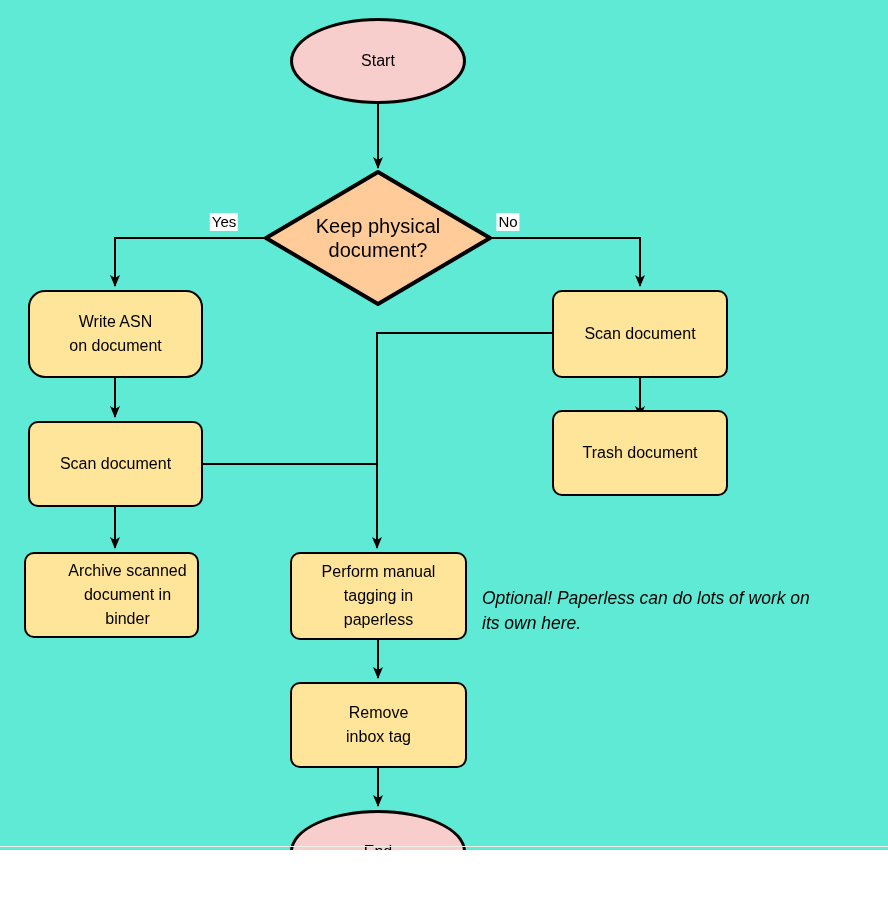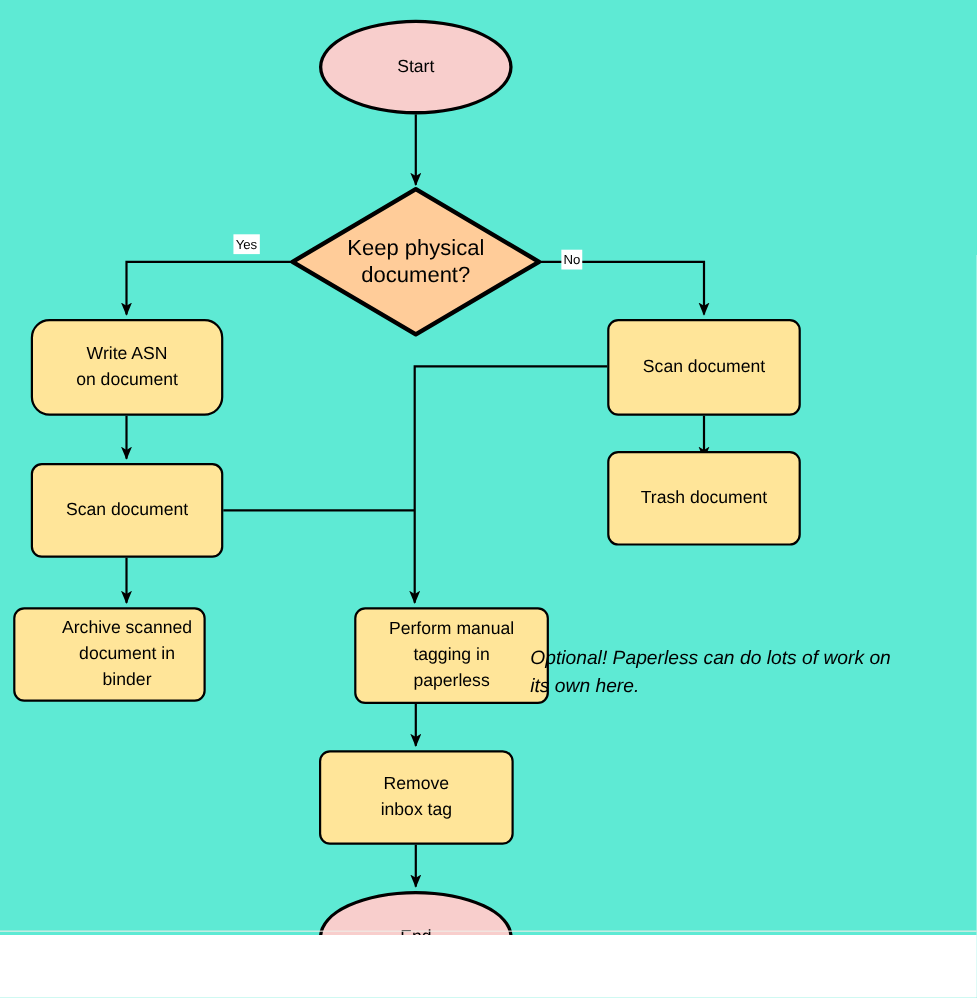--- a/index.html
+++ b/index.html
@@ -50,21 +50,21 @@
     align-items: center;
     justify-content: center;
     text-align: center;
     font-size: 20px;
     line-height: 24px;
     white-space: pre-line;
   }
   .edge-label {
     position: absolute;
     transform: translate(-50%, -50%);
-    font-size: 12px;
+    font-size: 15px;
     line-height: 18px;
     background: #ffffff;
     padding: 0 2px;
   }
   .annotation {
     position: absolute;
     font-size: 17.5px;
     line-height: 25px;
     font-style: italic;
     white-space: pre-line;
@@ -114,46 +114,46 @@
   </svg>
 
   <div class="node terminator" style="left:290px; top:18px; width:176px; height:86px;">
     <span>Start</span>
   </div>
 
   <div class="decision-label" style="left:266px; top:172px; width:224px; height:132px;">Keep physical
 document?</div>
 
   <span class="edge-label" style="left:224px; top:222px;">Yes</span>
-  <span class="edge-label" style="left:520px; top:222px;margin-top:14px;">No</span>
+  <span class="edge-label" style="left:508px; top:222px;">No</span>
 
   <div class="node process" style="left:28px; top:290px; width:175px; height:88px;border-radius:17px;">
     <span>Write ASN
 on document</span>
   </div>
 
   <div class="node process" style="left:28px; top:421px; width:175px; height:86px;">
     <span>Scan document</span>
   </div>
 
-  <div class="node process" style="left:12px; top:552px; width:175px; height:86px;padding-left:32px;">
+  <div class="node process" style="left:24px; top:552px; width:175px; height:86px;padding-left:32px;">
     <span>Archive scanned
 document in
 binder</span>
   </div>
 
   <div class="node process" style="left:552px; top:290px; width:176px; height:88px;">
     <span>Scan document</span>
   </div>
 
   <div class="node process" style="left:552px; top:410px; width:176px; height:86px;">
     <span>Trash document</span>
   </div>
 
-  <div class="node process" style="left:290px; top:552px; width:177px; height:88px;margin-left:32px;">
+  <div class="node process" style="left:290px; top:552px; width:177px; height:88px;">
     <span>Perform manual
 tagging in
 paperless</span>
   </div>
 
   <div class="annotation" style="left:482px; top:586px; width:410px;">Optional! Paperless can do lots of work on
 its own here.</div>
 
   <div class="node terminator" style="left:290px; top:810px; width:176px; height:83px;">
     <span>End</span>

